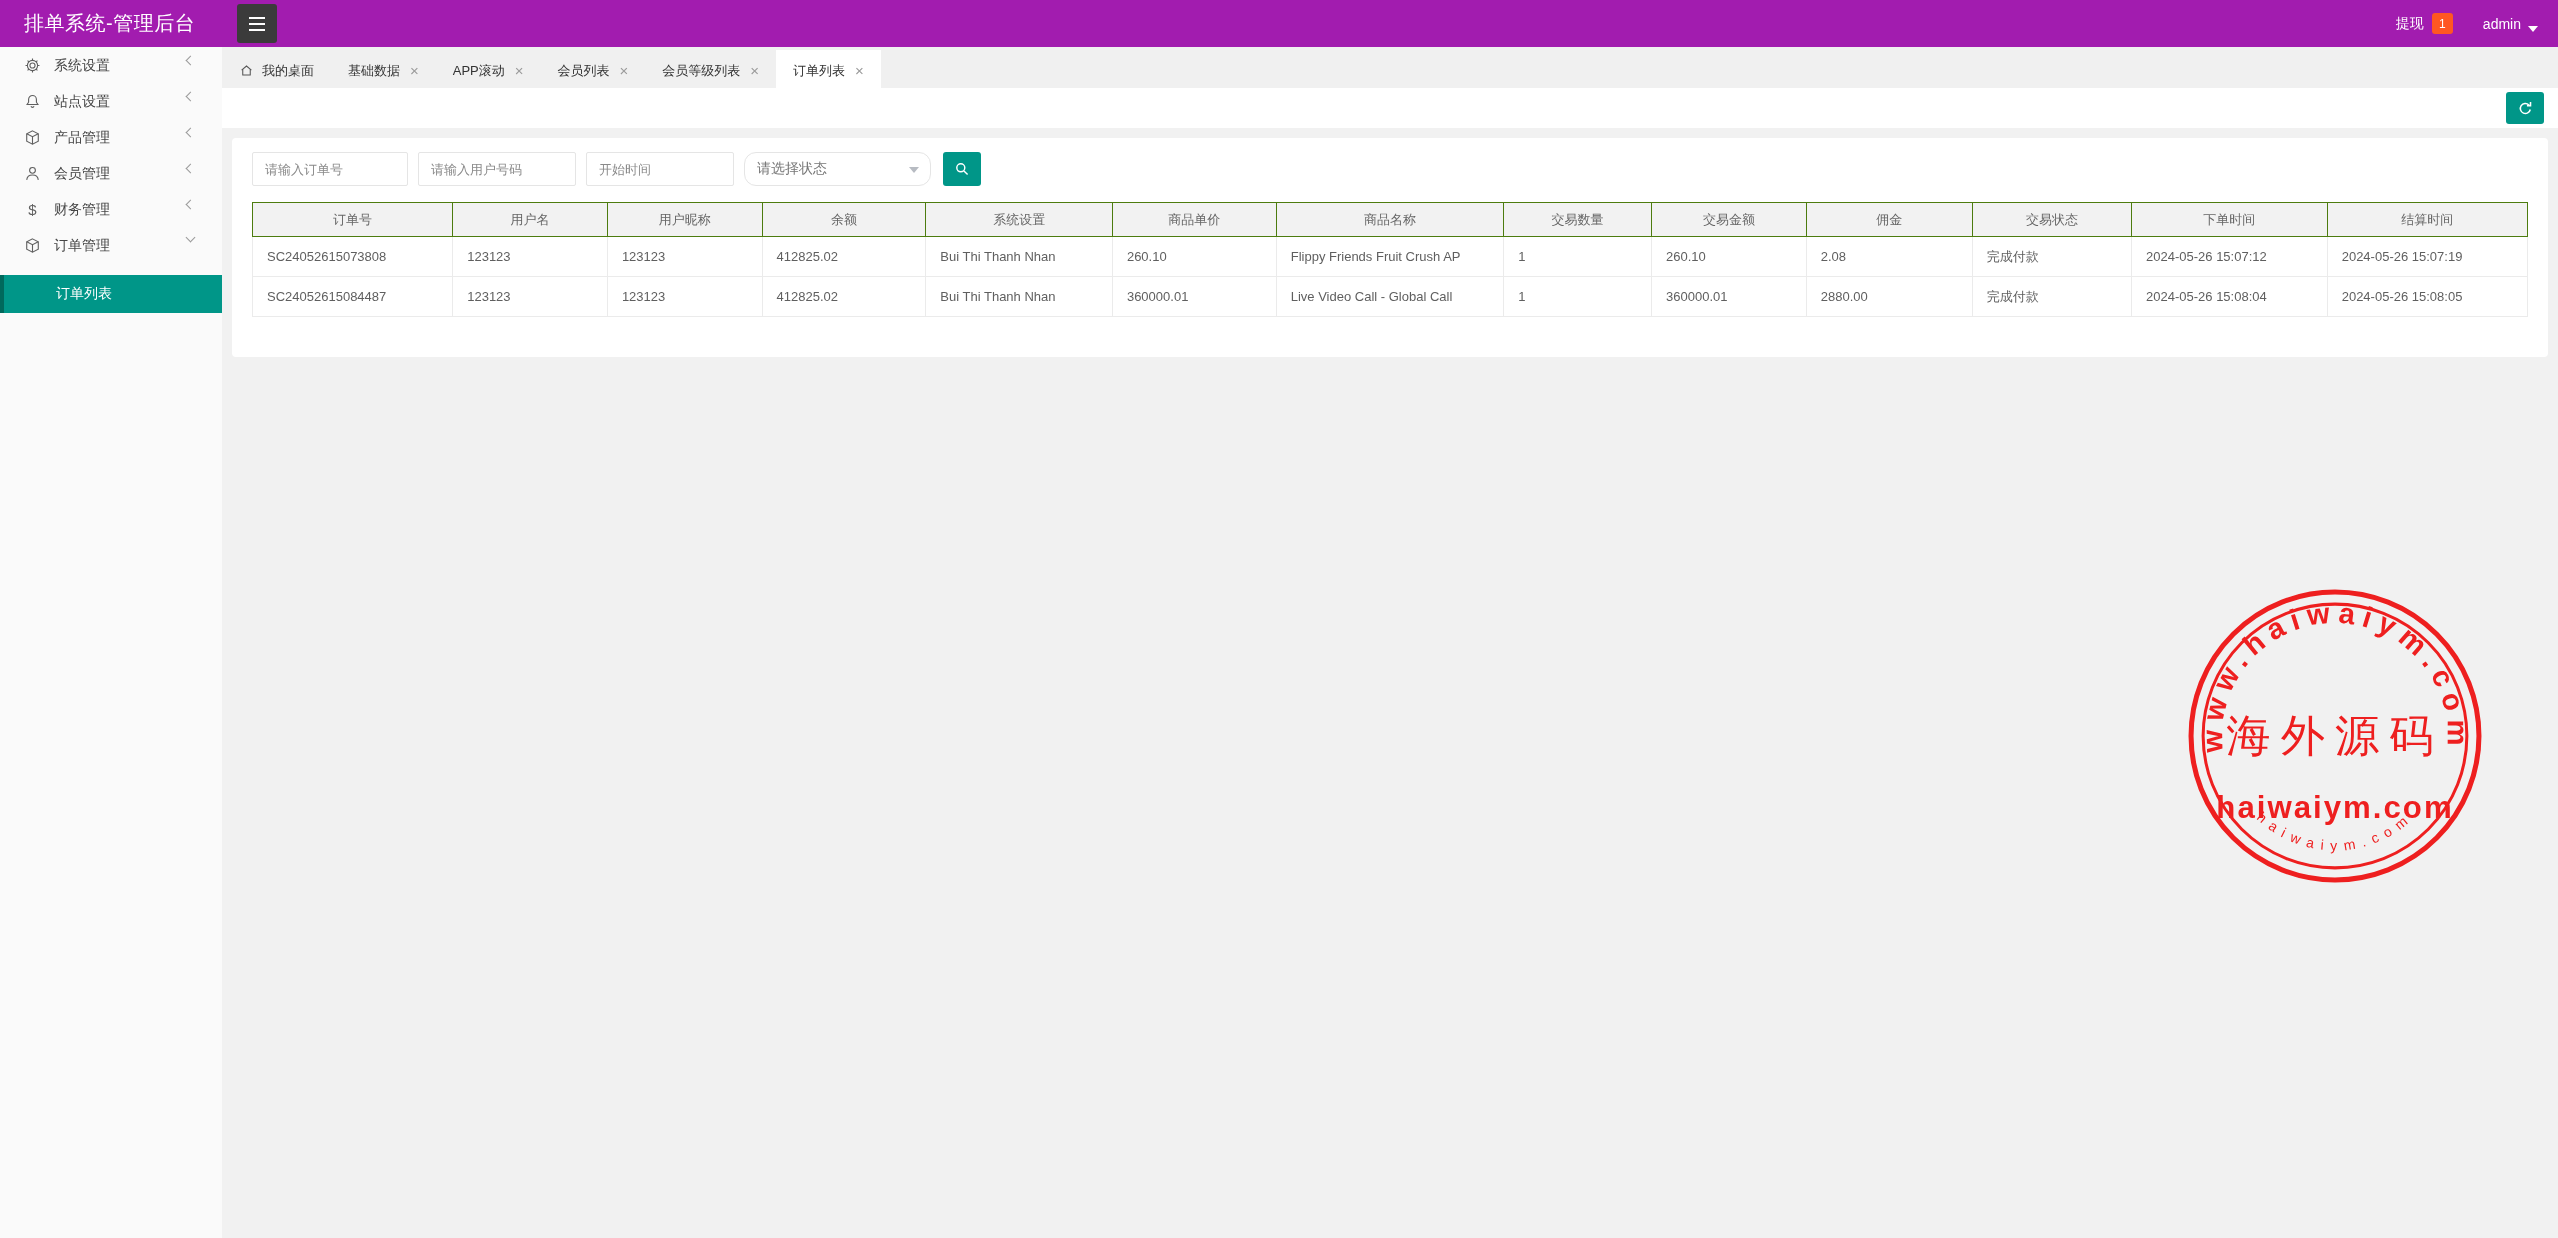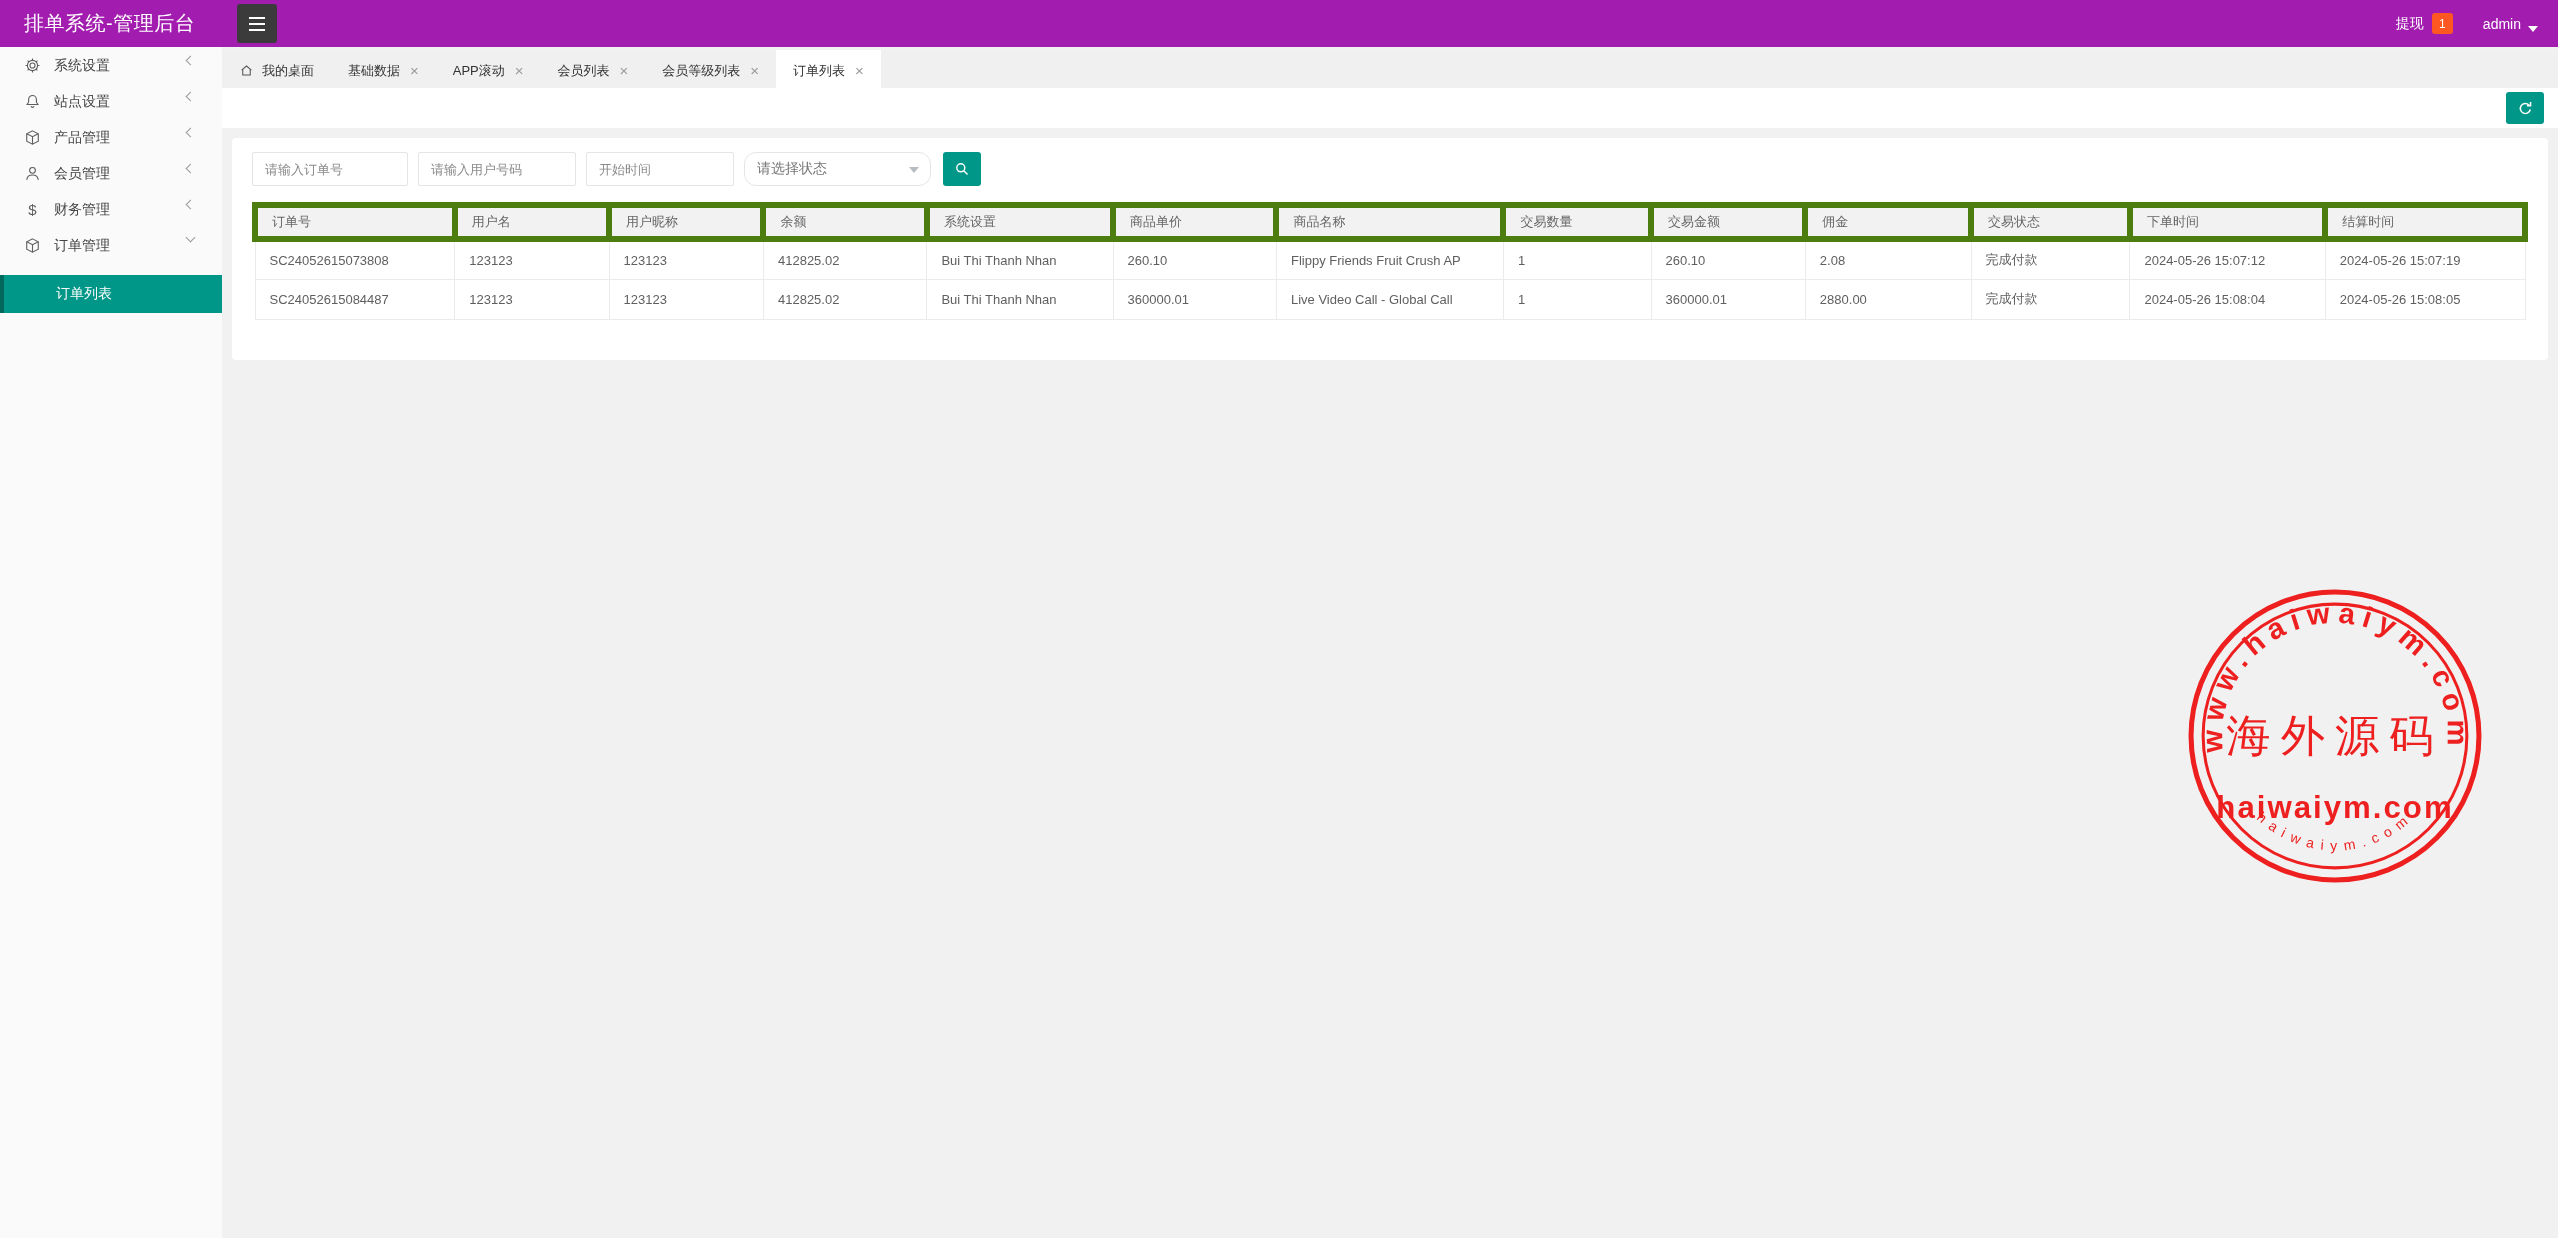--- a/index.html
+++ b/index.html
@@ -68,21 +68,21 @@
     display:flex; align-items:center; justify-content:center; cursor:pointer; margin-left:2px; }
   .search-btn svg { width:16px; height:16px; }
 
   .summary-row { display:flex; align-items:center; gap:12px; margin-top:16px; }
   .badge-teal { background:#009688; color:#fff; font-size:13px; font-weight:700; height:29px;
     line-height:29px; padding:0 14px; border-radius:3px; }
   .count-text { margin-left:auto; font-size:13.5px; color:#333; }
 
   table.grid { width:100%; margin-top:16px; border-collapse:collapse; table-layout:fixed; }
   table.grid th { background:#f2f2f2; height:34px; font-weight:400; font-size:13px; color:#666;
-    text-align:left; padding:0 14px; border:6px solid #4d7c0f; white-space:nowrap; overflow:hidden; }
+    text-align:center; padding:0 14px; border:1px solid #4d7c0f; white-space:nowrap; overflow:hidden; }
   table.grid td { background:#fff; height:40px; font-size:13px; color:#5f5f5f;
     padding:0 14px; border:1px solid #ebebeb; white-space:nowrap; overflow:hidden; }
 
   
   .stamp { position:absolute; left:2184px; top:585px; width:302px; height:302px; opacity:.95; z-index:40; pointer-events:none; }
 </style>
 </head>
 <body>
 
 <div class="topbar">

